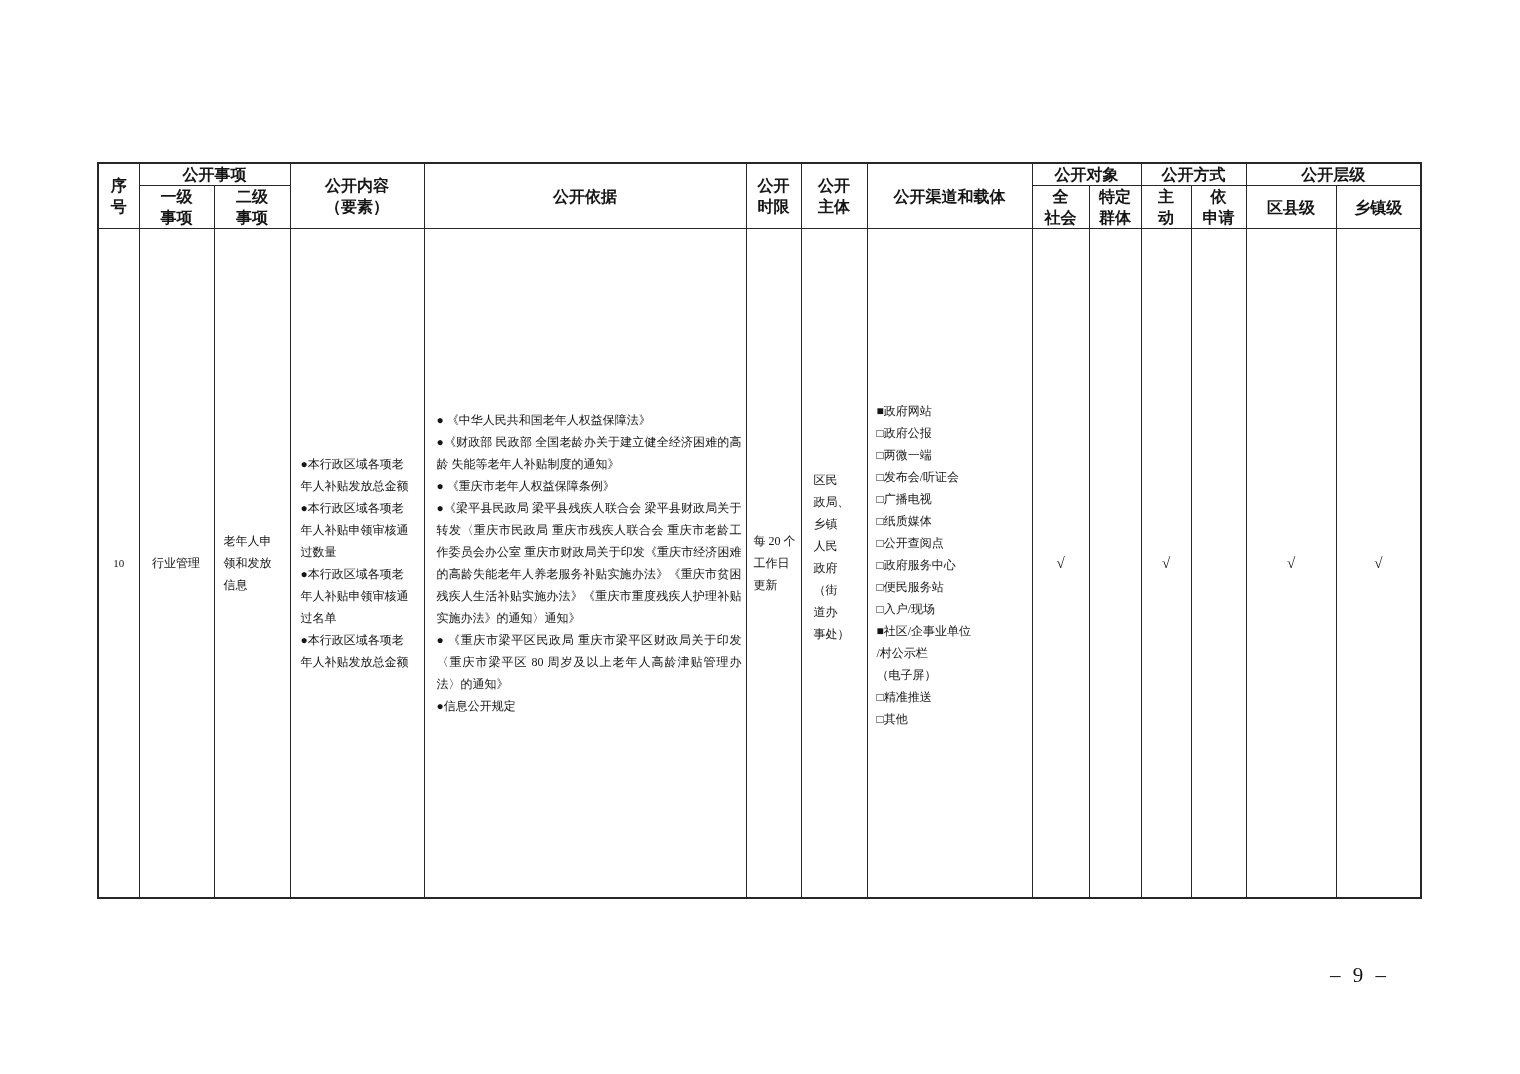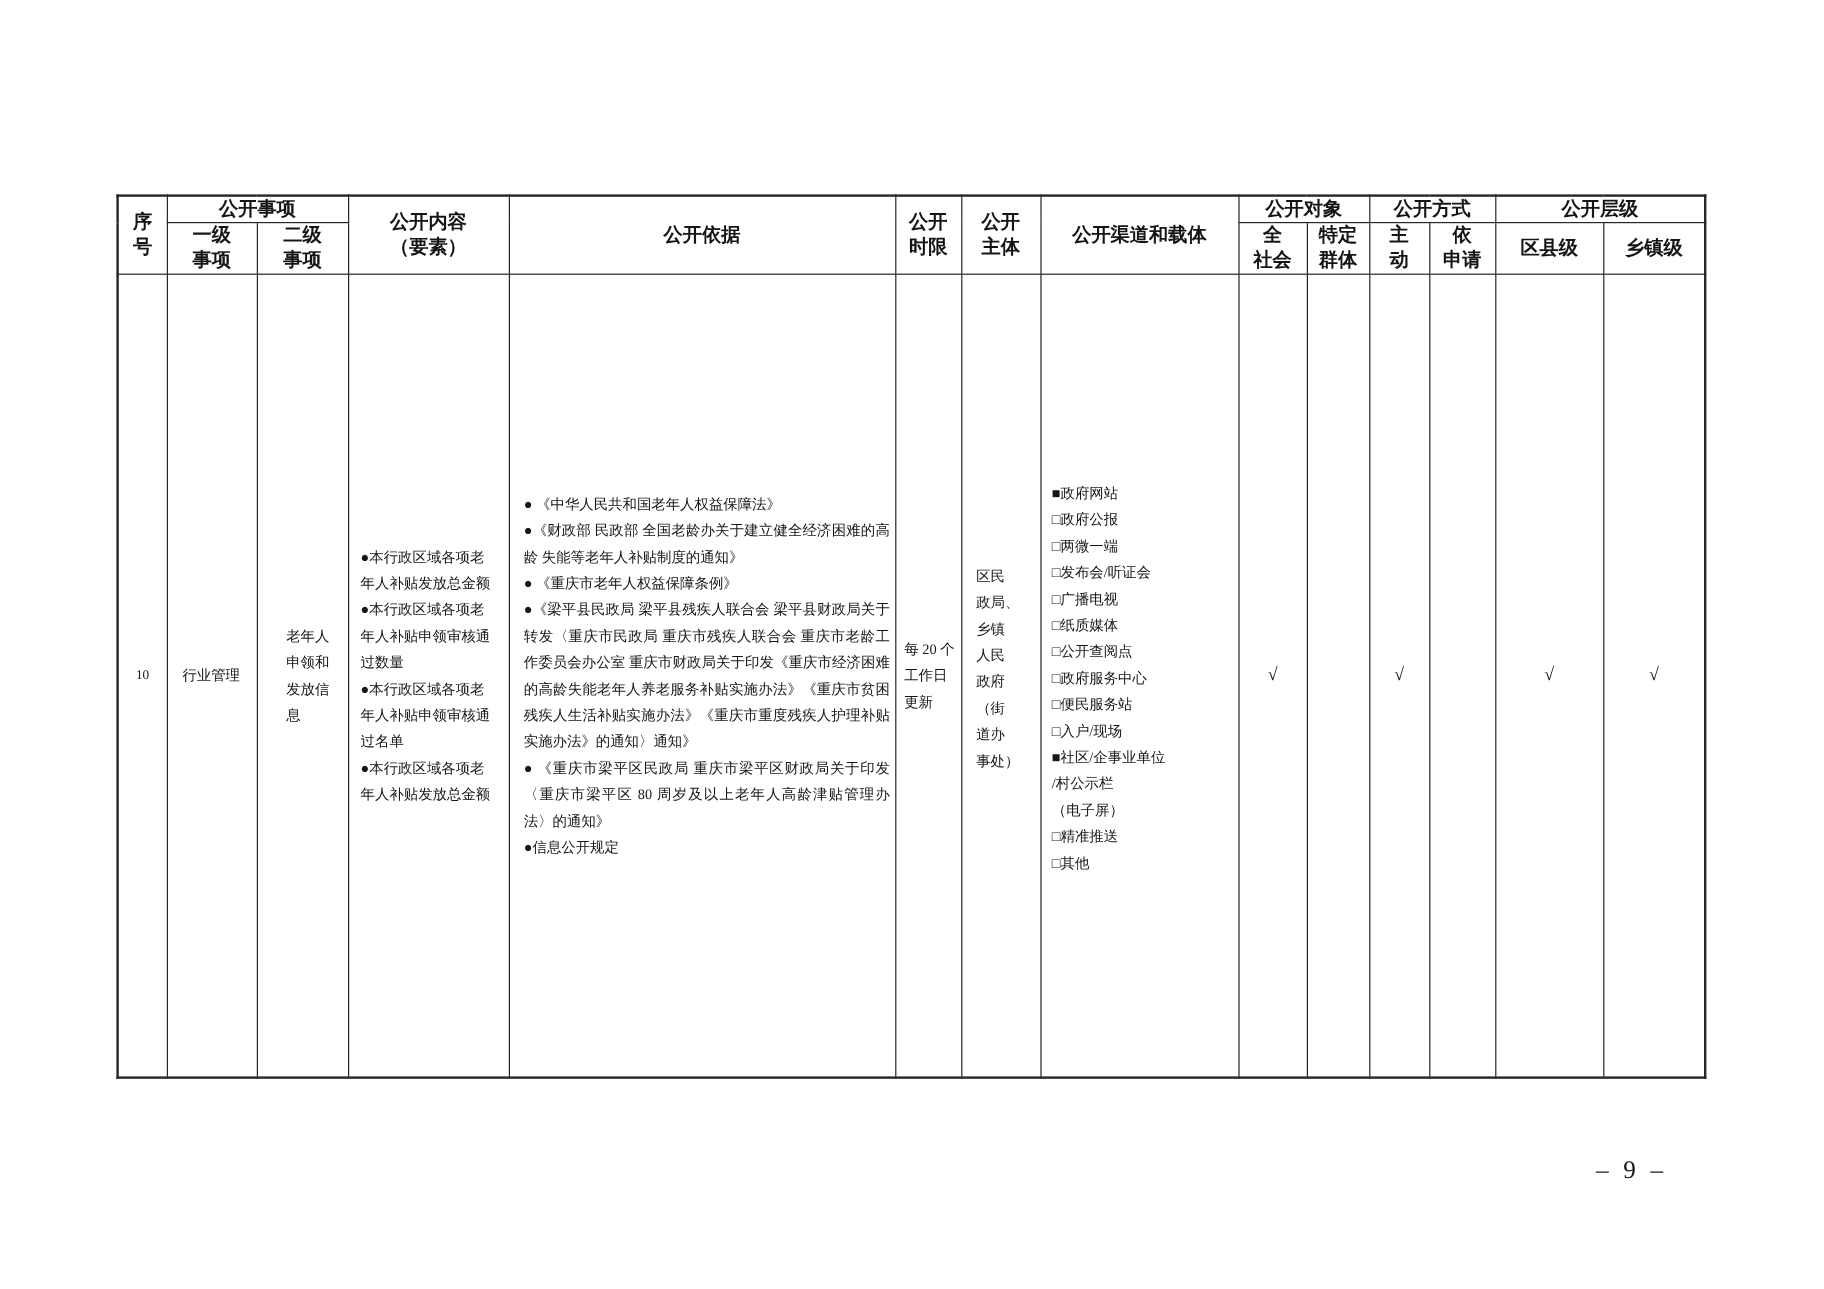--- a/index.html
+++ b/index.html
@@ -31,21 +31,21 @@
     text-align:center;
     white-space:pre-line;
     padding:0 1px;
   }
   tr.hrow1 { height:22px; }
   tr.hrow2 { height:43px; }
   tbody tr { height:669px; }
   td { font-size:12px; line-height:22px; }
   td.c-serial   { text-align:center; font-size:11px; }
   td.c-l1       { padding:0 10px 0 9px; text-align:center; }
-  td.c-l2       { padding:0 11px 0 24px; text-align:left; }
+  td.c-l2       { padding:0 11px 0 9px; text-align:left; }
   td.c-content  { padding:0 13px 0 10px; }
   td.c-basis    { padding:0 4px 0 12px; }
   td.c-basis .basis-item { text-align:justify; }
   td.c-deadline { padding:0 5px 0 7px;margin-left:23px; }
   td.c-subject  { padding:0 2px 12px 12px; white-space:pre-line; }
   td.c-channels { padding:5px 5px 0 9px; }
   td.c-channels .channel-item { white-space:pre-line; }
   td.c-check    { text-align:center; font-size:15px; }
   .page-number {
     position:absolute; left:1313px; top:962px;

